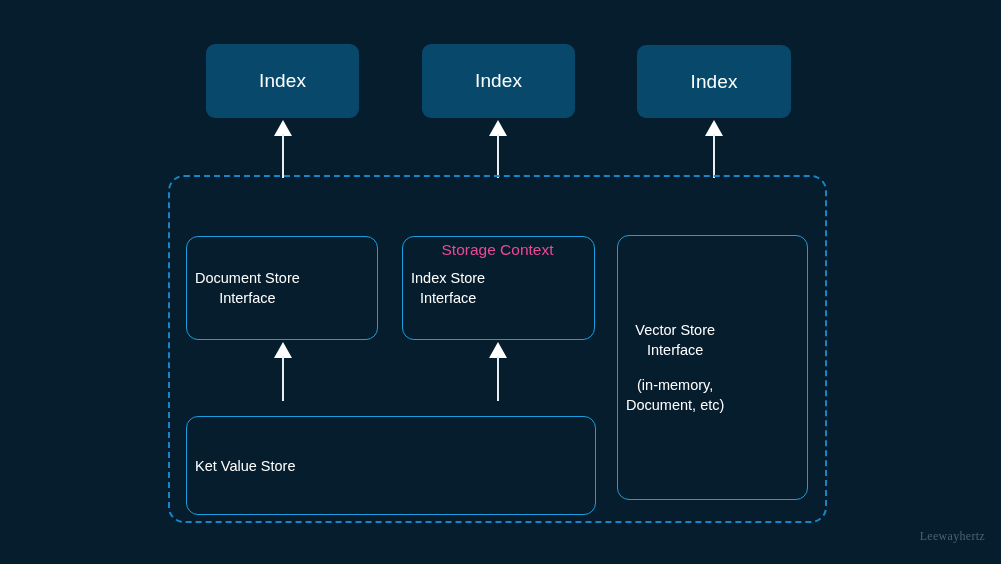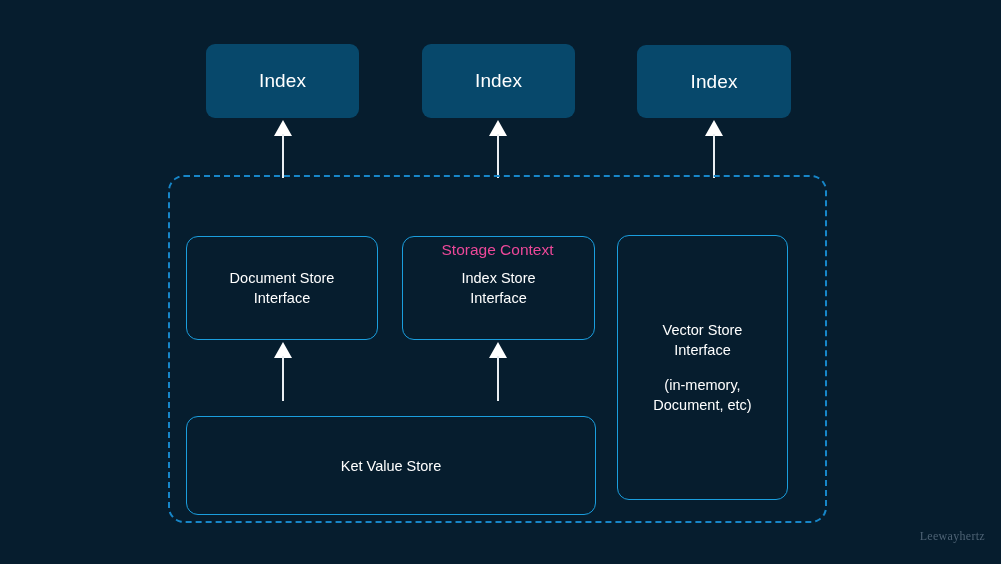--- a/index.html
+++ b/index.html
@@ -58,29 +58,28 @@
 
   
   .outline-box {
     position: absolute;
     border: 1.6px solid #1a9ede;
     border-radius: 12px;
     box-sizing: border-box;
     background: transparent;
     display: flex;
     align-items: center;
-    justify-content: center;
     text-align: center;
     color: #ffffff;
     font-size: 14.5px;
     line-height: 1.38;
   }
   #doc-store     { left: 186px; top: 236px; width: 192px; height: 104px; }
   #index-store   { left: 402px; top: 236px; width: 193px; height: 104px; }
-  #vector-store  { left: 617px; top: 235px; width: 171px; height: 265px; }
+  #vector-store  { left: 617px; top: 235px; width: 191px; height: 265px; }
   #kv-store      { left: 186px; top: 400px; width: 410px; height: 99px; margin-top: 16px; }
 
   .box-text { padding: 0 8px; }
   .box-text .spacer { display: block; height: 1.1em; }
 
   
   .arrow {
     position: absolute;
     width: 18px;
   }

